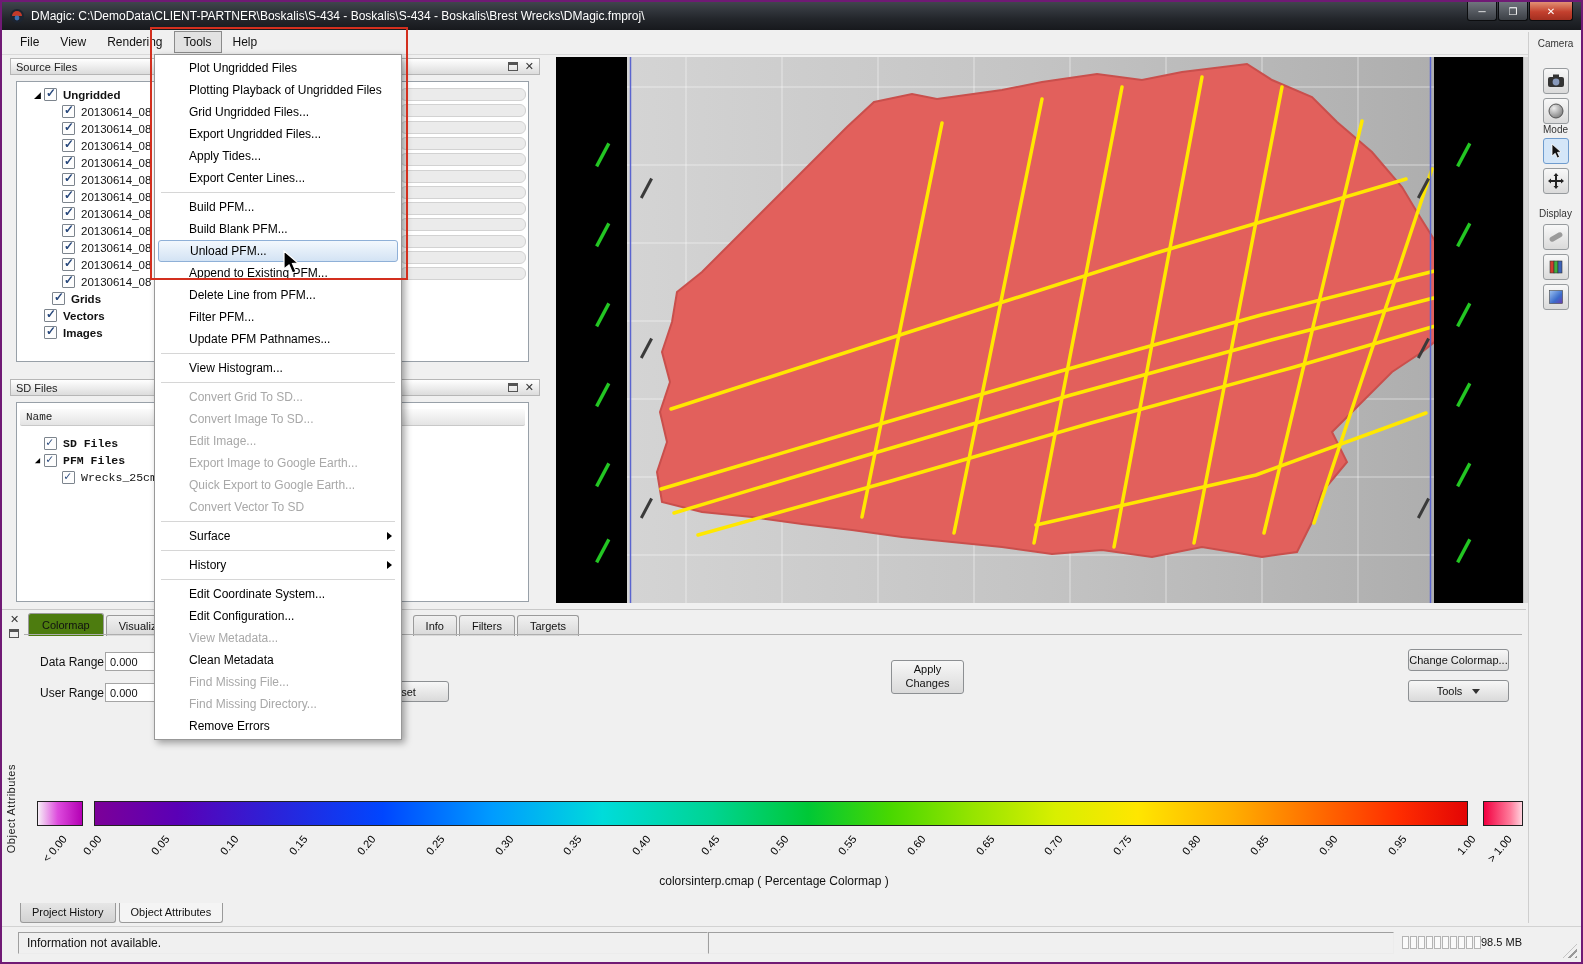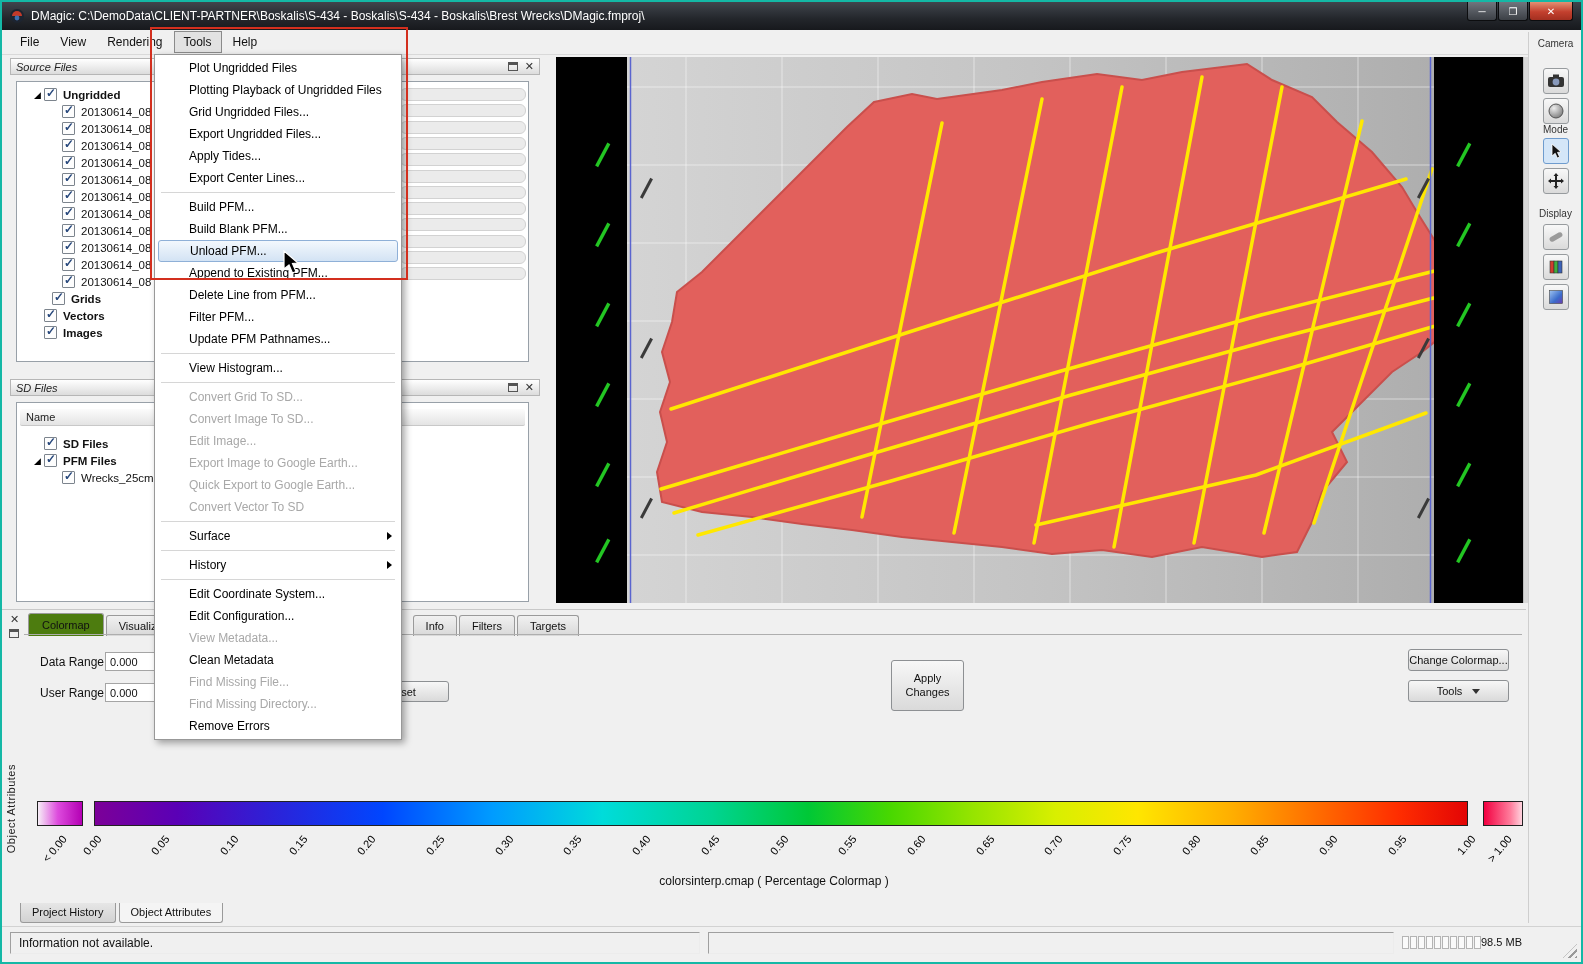--- a/index.html
+++ b/index.html
@@ -1,18 +1,18 @@
 <!DOCTYPE html>
 <html><head>
 <meta charset="utf-8">
 <style>
   *{box-sizing:border-box;margin:0;padding:0;}
   html,body{background:#6b6e74;}
   body{font-family:"Liberation Sans",sans-serif;}
-  .window{position:relative;width:1583px;height:964px;background:#f0f0f0;border:2px solid #14b8a6;overflow:hidden;}
+  .window{position:relative;width:1583px;height:964px;background:#f0f0f0;border:2px solid #701a75;overflow:hidden;}
 
   
   .titlebar{position:absolute;left:0;top:0;width:100%;height:28px;
     background:linear-gradient(#40454d,#23262b 60%,#17191d);color:#fff;
     display:flex;align-items:center;font-size:12px;}
   .app-icon{width:16px;height:16px;margin:0 6px 0 7px;flex:none;}
   .win-controls{position:absolute;right:8px;top:0;display:flex;}
   .win-btn{width:30px;height:19px;margin-left:1px;border:1px solid #0c0d0f;border-top:none;
     border-radius:0 0 3px 3px;background:linear-gradient(#70757d,#3c4046);
     color:#fff;font-size:10px;display:flex;align-items:center;justify-content:center;}
@@ -20,21 +20,21 @@
 
   
   .menubar{position:absolute;left:0;top:28px;width:100%;height:25px;background:#f0f0f0;
     border-bottom:1px solid #d9d9d9;display:flex;align-items:center;padding-left:8px;font-size:12px;}
   .mitem{padding:0 10px;margin-right:1px;color:#111;}
   .mitem.active{background:#e2e2e2;border:1px solid #8b8b8b;padding:3px 9px;}
 
   
   .phead{position:absolute;height:17px;background:linear-gradient(#ffffff,#dcdcdc);
     border:1px solid #b6b6b6;font-size:11px;display:flex;align-items:center;padding:0 5px;color:#222;}
-  .phead .ptitle{flex:1;font-style:italic;}
+  .phead .ptitle{flex:1;}
   .float-ico{width:10px;height:9px;border:1px solid #555;border-top:3px solid #555;margin-right:7px;flex:none;}
   .close-ico{font-size:11px;color:#333;line-height:1;}
   .pbody{position:absolute;background:#fff;border:1px solid #98a0a8;overflow:hidden;}
 
   .tree{padding-top:4px;}
   .tree-row{display:flex;align-items:center;height:17px;font-size:11.5px;color:#111;white-space:nowrap;}
   .tree-row.bold .lbl{font-weight:bold;}
   .expander{width:13px;font-size:9px;color:#000;text-align:center;flex:none;}
   .expander-space{width:13px;flex:none;}
   .chk{width:13px;height:13px;border:1px solid #7c848d;background:#fdfdfd;border-radius:1px;
@@ -249,21 +249,21 @@
       <div class="pill" style="left: 398px; top: 232.7px;"></div>
       <div class="pill" style="left: 398px; top: 249px;"></div>
       <div class="pill" style="left: 398px; top: 265.3px;"></div>
     </div>
 
   <div class="phead" style="left:8px;top:377px;width:530px;">
     <span class="ptitle">SD Files</span>
     <span class="float-ico"></span>
     <span class="close-ico">✕</span>
   </div>
-  <div class="pbody" style="left:14px;top:400px;width:513px;height:200px;">
+  <div class="pbody" style="left:14px;top:400px;width:513px;height:200px;font-family:Liberation Mono, monospace;">
     <div class="sd-header" style="left:3px;top:6px;width:505px;">
       <span>Name</span>
     </div>
     <div class="tree" id="sd-tree" style="position:absolute;left:0;top:28px;width:100%;">
         <div class="tree-row bold" style="padding-left: 14px;">
           <span class="expander-space"></span>
           <span class="chk"></span>
           <span class="lbl">SD Files</span>
         </div>
         <div class="tree-row bold" style="padding-left: 14px;">
@@ -426,21 +426,21 @@
       <div class="dock-tab"><span>Targets</span></div>
     </div>
   <div class="tab-base"></div>
 
   <div class="form-label" style="left:38px;top:653px;">Data Range:</div>
   <input class="field" style="left: 103px; top: 650px; width: 148px; height: 19px;" value="0.000">
   <div class="form-label" style="left:38px;top:684px;">User Range:</div>
   <input class="field" style="left: 103px; top: 681px; width: 148px; height: 19px;" value="0.000">
   <div class="btn" style="left:352px;top:679px;width:95px;height:21px;">Reset</div>
 
-  <div class="btn" style="left:889px;top:658px;width:73px;height:51px;flex-direction:column;line-height:1.25;">
+  <div class="btn" style="left:889px;top:658px;width:73px;height:34px;flex-direction:column;line-height:1.25;">
     <span>Apply</span>
     <span>Changes</span>
   </div>
   <div class="btn" style="left:1406px;top:647px;width:101px;height:22px;">Change Colormap...</div>
   <div class="btn" style="left:1406px;top:678px;width:101px;height:22px;">
     <span>Tools</span>
     <span class="tools-arrow"></span>
   </div>
 
   <div class="cb-block" id="cb-left"></div>
@@ -472,21 +472,21 @@
       <div class="cb-label" style="right: 76px;">&gt; 1.00</div>
     </div>
   <div class="cb-caption">colorsinterp.cmap    ( Percentage Colormap )</div>
 
   <div id="bottom-tabs">
       <div class="btab">Project History</div>
       <div class="btab active">Object Attributes</div>
     </div>
 
   <div id="statusbar"></div>
-  <div class="sunken" style="left:8px;width:690px;">
+  <div class="sunken" style="left:16px;width:690px;">
     <span>Information not available.</span>
   </div>
   <div class="sunken" style="left:706px;width:686px;"></div>
   <div id="mem-blocks">
       <div class="mem-block"></div>
       <div class="mem-block"></div>
       <div class="mem-block"></div>
       <div class="mem-block"></div>
       <div class="mem-block"></div>
       <div class="mem-block"></div>

